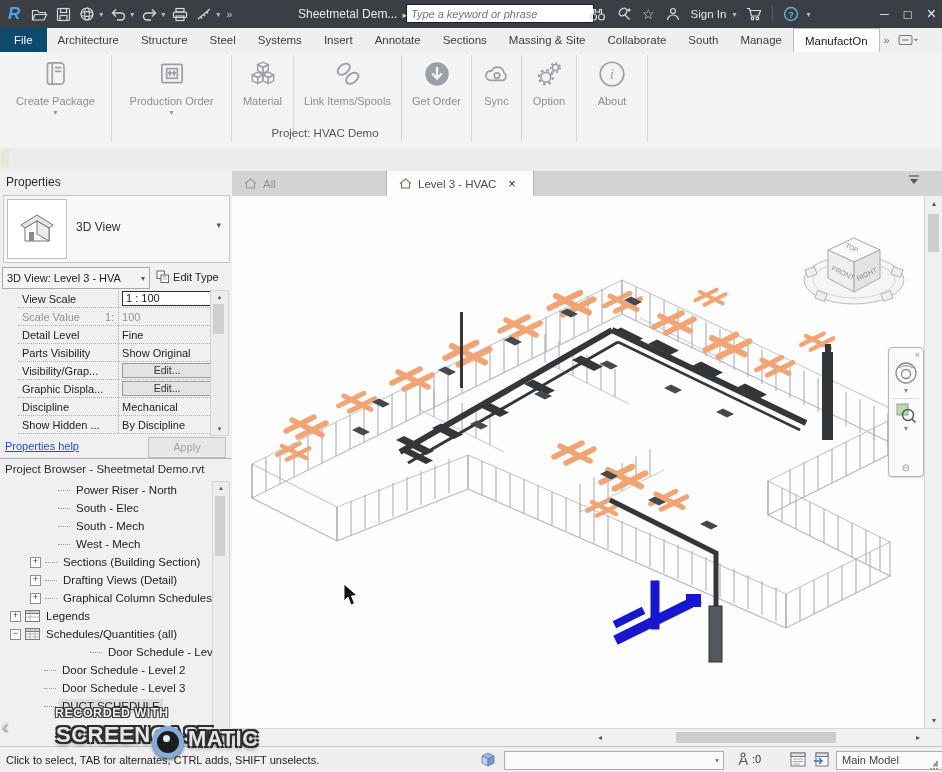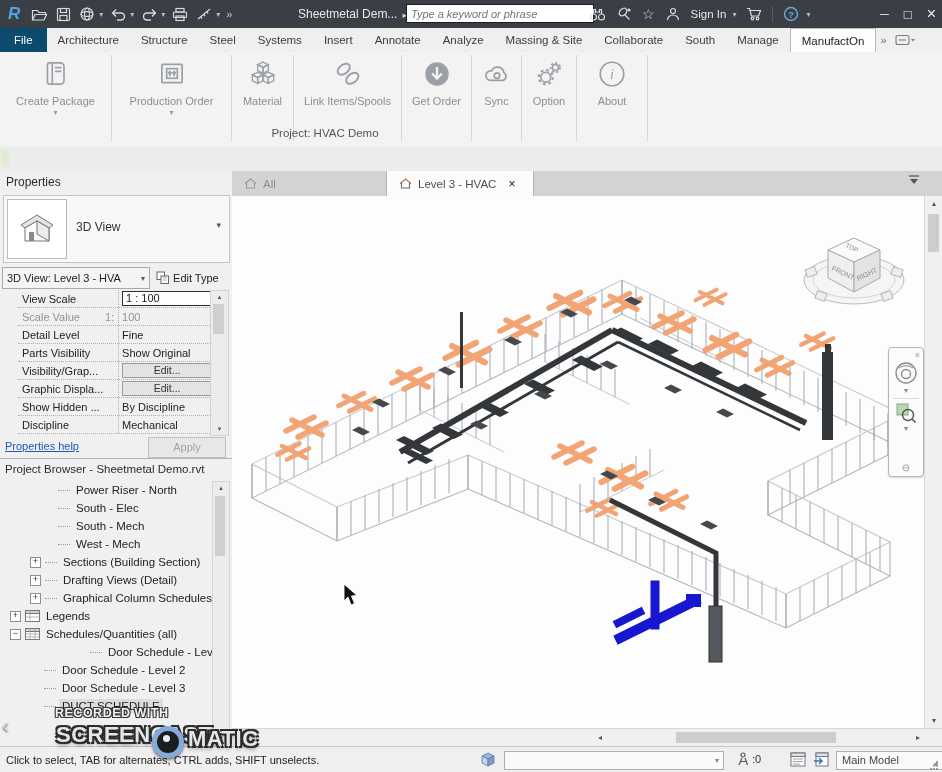--- a/index.html
+++ b/index.html
@@ -39,21 +39,21 @@
   
   .optionsbar{position:absolute;left:0;top:147px;width:942px;height:24px;background:#edecec;border-bottom:1px solid #c6c5c6;}
   .opt-hl{position:absolute;left:1px;top:2px;width:8px;height:18px;background:#e2ebd4;}
   
   .leftpanel{position:absolute;left:0;top:171px;width:232px;height:575px;background:#f1f0f1;border-right:1px solid #b3b3b3;}
   .phead{height:22px;line-height:22px;padding-left:6px;font-size:12px;color:#2b2b2b;background:#f1f0f1;}
   .typebox{position:absolute;left:3px;top:24px;width:225px;height:66px;background:#f8f8f8;border:1px solid #c6c6c6;}
   .typeicon{position:absolute;left:3px;top:3px;width:58px;height:58px;background:#fff;border:1px solid #bcbcbc;display:flex;align-items:center;justify-content:center;}
   .typename{position:absolute;left:72px;top:24px;font-size:12px;color:#333;}
   .typecd{position:absolute;right:8px;top:24px;font-size:9px;color:#555;}
-  .selrow{position:absolute;left:2px;top:96px;width:228px;height:22px;display:flex;align-items:center;}
+  .selrow{position:absolute;left:2px;top:96px;width:228px;height:22px;display:flex;}
   .instsel{width:146px;height:20px;border:1px solid #a9a9a9;background:#f4f4f4;display:flex;align-items:center;padding-left:4px;font-size:11px;color:#222;}
   .instsel .cd{margin-left:auto;margin-right:4px;font-size:8px;color:#555;}
   .edittype{margin-left:4px;width:76px;height:20px;display:flex;align-items:center;gap:3px;font-size:11px;color:#222;padding-left:2px;}
   .grid{position:absolute;left:18px;top:119px;width:208px;height:144px;background:#f1f0f1;}
   .grow{position:relative;height:17px;border-bottom:1px dotted #b0b0b0;display:flex;align-items:center;}
   .gl{width:98px;padding-left:4px;font-size:11px;color:#222;white-space:nowrap;overflow:hidden;display:flex;}
   .gl .sfx{margin-left:auto;padding-right:4px;}
   .gv{width:106px;border-left:1px dotted #b0b0b0;height:100%;display:flex;align-items:center;padding-left:3px;font-size:11px;color:#222;}
   .grow.dis .gl,.grow.dis .gv{color:#939393;}
   .vinput{border:1px solid #2d2d2d;background:#fff;height:13px;line-height:13px;width:94px;padding-left:3px;}
@@ -251,21 +251,21 @@
   </div>
 
   <div class="tabrow">
     <span class="rtab file">File</span>
     <span class="rtab">Architecture</span>
     <span class="rtab">Structure</span>
     <span class="rtab">Steel</span>
     <span class="rtab">Systems</span>
     <span class="rtab">Insert</span>
     <span class="rtab">Annotate</span>
-    <span class="rtab">Analyze</span>
+    <span class="rtab">Sections</span>
     <span class="rtab">Massing &amp; Site</span>
     <span class="rtab">Collaborate</span>
     <span class="rtab">South</span>
     <span class="rtab">Manage</span>
     <span class="rtab active">ManufactOn</span>
     <span class="tab-extra">
       <span>»</span>
       <span>
         <svg width="20" height="12" viewBox="0 0 20 12">
             <g fill="none" stroke="#7b7b7b" stroke-width="1.1">
@@ -459,26 +459,26 @@
               <span class="vbtn">Edit...</span>
             </span>
         </div>
         <div class="grow">
           <span class="gl">Graphic Displa...</span>
           <span class="gv">
               <span class="vbtn">Edit...</span>
             </span>
         </div>
         <div class="grow">
+          <span class="gl">Discipline</span>
+          <span class="gv">Mechanical</span>
+        </div>
+        <div class="grow">
           <span class="gl">Show Hidden ...</span>
           <span class="gv">By Discipline</span>
-        </div>
-        <div class="grow">
-          <span class="gl">Discipline</span>
-          <span class="gv">Mechanical</span>
         </div>
       </div>
       <div class="gscroll">
         <span style="position:absolute;top:2px;left:0;width:100%;">▴</span>
         <span class="thumb"></span>
         <span style="position:absolute;bottom:2px;left:0;width:100%;">▾</span>
       </div>
       <div class="pfoot">
         <a class="plink">Properties help</a>
         <span class="applybtn">Apply</span>

